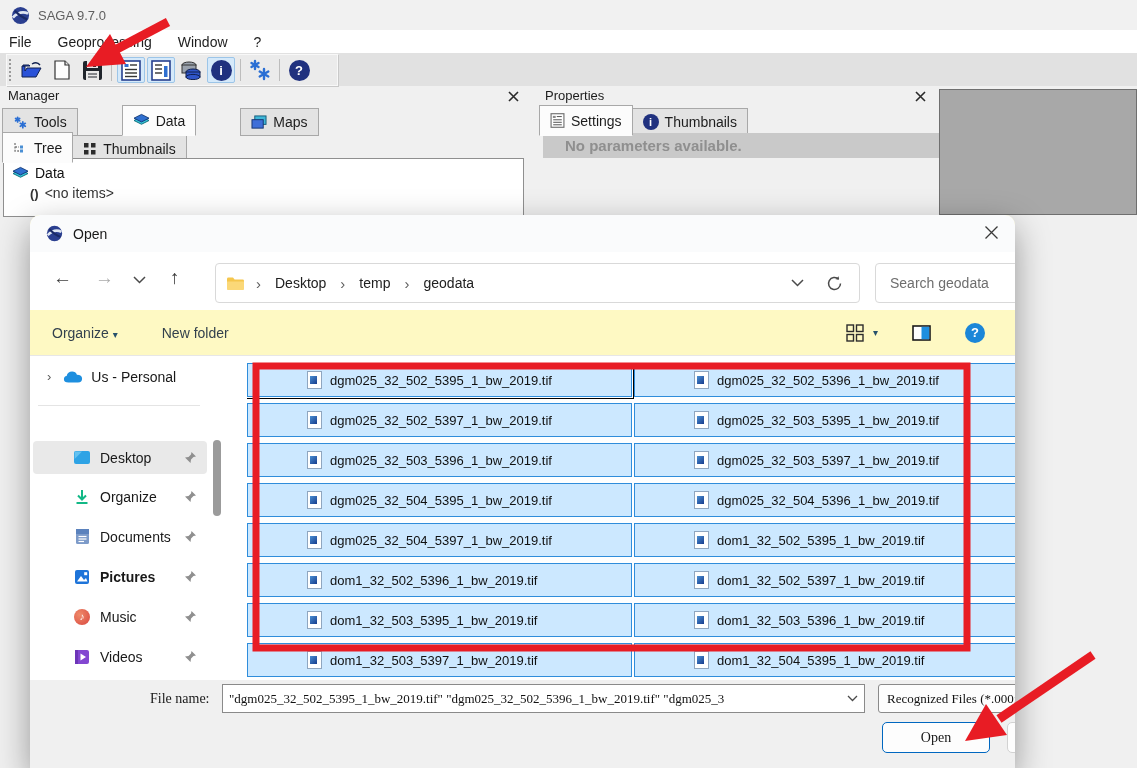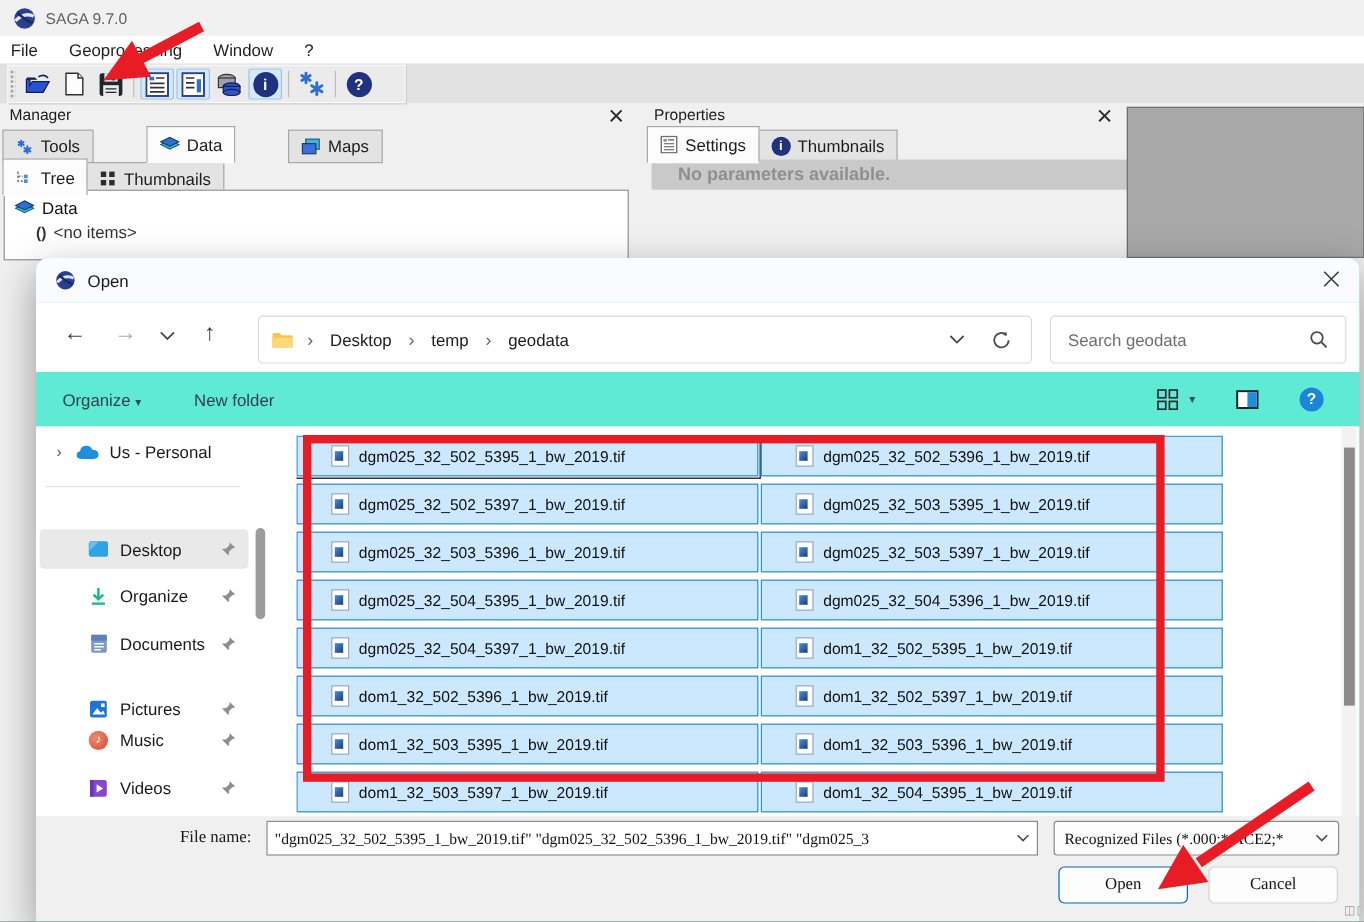--- a/index.html
+++ b/index.html
@@ -23,21 +23,21 @@
   .panel-title{font-size:13px;color:#1c1c1c;}
   .tabrow{display:flex;align-items:flex-end;}
   .tab{display:flex;align-items:center;gap:6px;font-size:14px;color:#1c1c1c;border:1px solid #a8a8a8;background:#e3e3e3;padding:3px 10px;height:20px;position:relative;}
   .tab.active{background:#fcfcfc;border-bottom-color:#fcfcfc;height:23px;z-index:2;}
   .tab+.tab{margin-left:-1px;}
   #mgr-content{background:#fff;border:1px solid #8f8f8f;}
   .treeline{font-size:14px;color:#111;display:flex;align-items:center;gap:6px;}
   .noparams{background:#c9c9c9;color:#8f8f8f;font-weight:bold;font-size:15px;display:flex;align-items:center;padding-left:22px;}
   #workspace{background:#a8a8a8;border:1px solid #6f6f6f;box-sizing:border-box;}
   
-  #dialog{left:30px;top:215px;width:1103px;height:553px;background:#5eead4;border-radius:10px 10px 0 0;box-shadow:0 12px 34px rgba(0,0,0,.38);overflow:hidden;}
+  #dialog{left:30px;top:215px;width:985px;height:553px;background:#fef9c3;border-radius:10px 10px 0 0;box-shadow:0 12px 34px rgba(0,0,0,.38);overflow:hidden;}
   #dlg-title{left:0;top:0;width:100%;height:37px;background:#fafbfc;display:flex;align-items:center;gap:10px;padding-left:16px;box-sizing:border-box;}
   #dlg-title .t{font-size:14px;color:#191919;}
   #dlg-close{right:16px;top:10px;}
   #nav-row{left:0;top:37px;width:100%;height:58px;background:#fff;}
   .navg{font-size:19px;color:#3d3d3d;}
   .navg.dis{color:#ababab;}
   .boxfield{border:1px solid #d9d9d9;border-radius:4px;background:#fff;box-sizing:border-box;display:flex;align-items:center;}
   #addr{left:185px;top:11px;width:645px;height:40px;padding:0 10px;gap:7px;}
   #addr .crumb{font-size:14px;color:#202020;padding:0 3px;}
   #addr .sep{font-size:15px;color:#5d5d5d;padding:0 4px;}
@@ -54,21 +54,21 @@
   #sidebar{left:0;top:0;width:215px;height:324px;}
   .siderow{position:absolute;left:3px;width:174px;height:33px;display:flex;align-items:center;border-radius:4px;}
   .siderow .lbl{font-size:14px;color:#191919;margin-left:8px;}
   .siderow.selected{background:#e9e9e9;}
   .siderow .ic{width:20px;display:flex;justify-content:center;}
   .siderow .pin{margin-left:auto;margin-right:10px;}
   #side-divider{position:absolute;left:8px;top:49px;width:162px;height:1px;background:#e4e4e4;}
   #side-scroll{position:absolute;left:183px;top:84px;width:8px;height:76px;background:#9b9b9b;border-radius:4px;}
   
   #files{left:217px;top:7px;width:790px;height:317px;display:grid;grid-template-columns:385px 385px;grid-auto-rows:34px;column-gap:2px;row-gap:6px;overflow:hidden;}
-  .file-item{background:#cce8ff;border:1px solid #2f8ddb;box-sizing:border-box;display:flex;align-items:center;padding-left:28px;gap:8px;}
+  .file-item{background:#cce8ff;border:1px solid #2f8ddb;box-sizing:border-box;display:flex;align-items:center;padding-left:59px;gap:8px;}
   .file-item.focused{outline:1px solid #000;outline-offset:1px;}
   .file-label{font-size:13px;color:#101010;white-space:nowrap;}
   .tif-icon{width:13px;height:16px;background:#fff;border:1px solid #8fa6c0;position:relative;flex:0 0 auto;}
   .tif-icon::after{content:"";position:absolute;left:2px;top:4px;width:7px;height:8px;background:linear-gradient(135deg,#4a8fd4,#173c8c);}
   #list-scroll-track{left:1088px;top:0px;width:12px;height:324px;background:#f2f2f2;}
   #list-scroll-thumb{left:1090px;top:17px;width:9px;height:215px;background:#8a8a8a;}
   
   #dlg-footer{left:0;top:465px;width:100%;height:88px;background:#f0f0f0;font-family:Liberation Serif, serif;}
   #fn-label{left:120px;top:11px;font-size:14px;color:#191919;}
   .combo{border:1px solid #8a8a8a;background:#fff;box-sizing:border-box;display:flex;align-items:center;font-size:13px;color:#111;}
@@ -408,21 +408,21 @@
               <line x1="3.5" y1="11" x2="11.5" y2="11" stroke="#fff" stroke-width="1.2"></line>
               <line x1="3.5" y1="13.5" x2="9" y2="13.5" stroke="#fff" stroke-width="1.2"></line>
             </svg>
           </span>
           <span class="lbl">Documents</span>
           <svg class="pin" width="13" height="13" viewBox="0 0 13 13">
             <path d="M7.5 1 L12 5.5 L9.5 6 L7 8.5 L6.5 12 L1 6.5 L4.5 6 L7 3.5 Z" fill="#8f8f8f"></path>
           </svg>
         </div>
 
-        <div class="siderow" style="top:218px;">
+        <div class="siderow" style="top:204px;font-weight:bold;">
           <span class="ic" style="margin-left:39px;">
             <svg width="16" height="16" viewBox="0 0 16 16">
               <rect x="1" y="1" width="14" height="14" rx="2" fill="#1e74d9"></rect>
               <path d="M3 12.5 L7 7 L10 11 L12 9 L13.5 12.5 Z" fill="#fff"></path>
               <rect x="10.2" y="3.2" width="3" height="3" fill="#fff"></rect>
             </svg>
           </span>
           <span class="lbl">Pictures</span>
           <svg class="pin" width="13" height="13" viewBox="0 0 13 13">
             <path d="M7.5 1 L12 5.5 L9.5 6 L7 8.5 L6.5 12 L1 6.5 L4.5 6 L7 3.5 Z" fill="#8f8f8f"></path>

